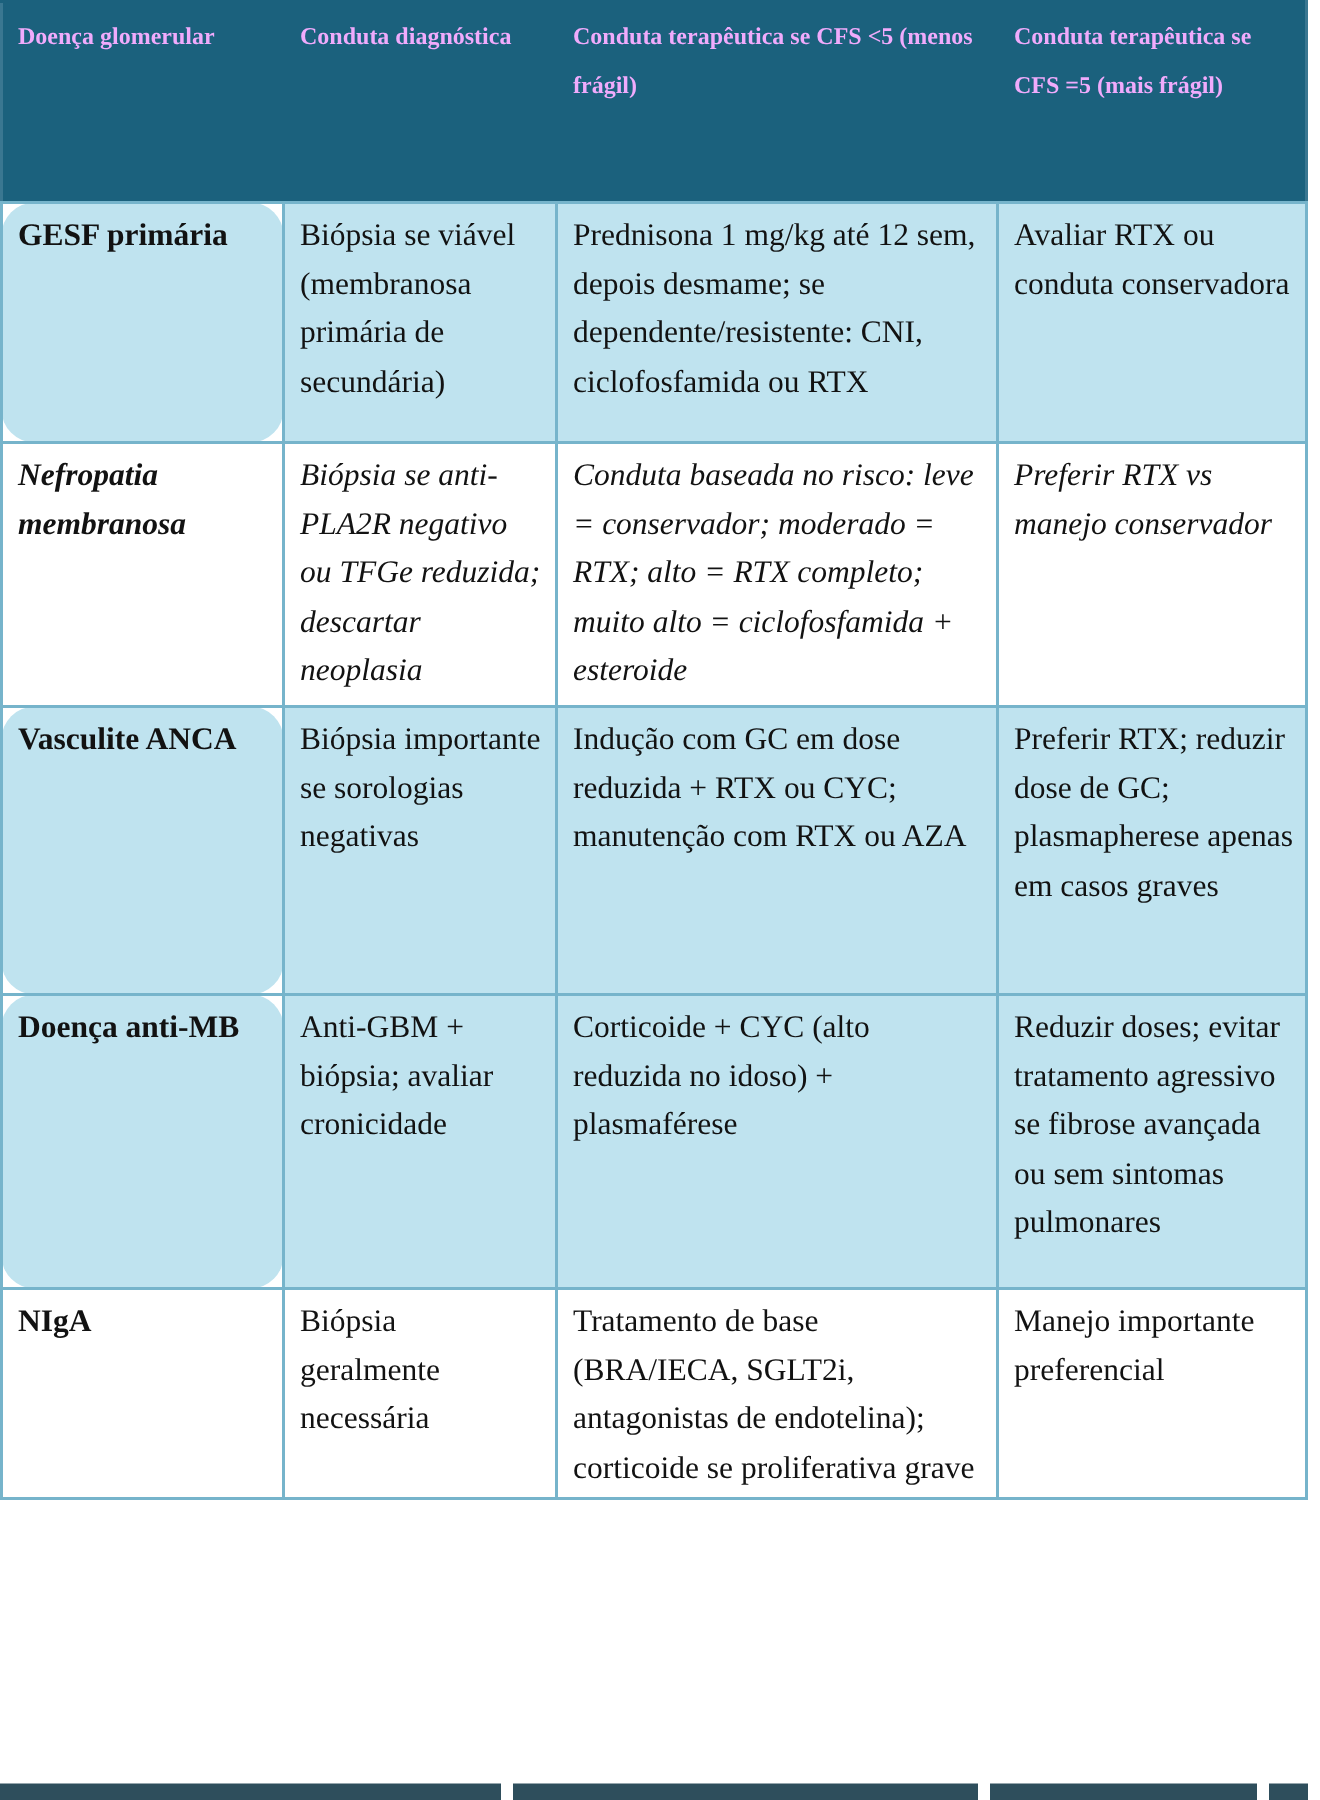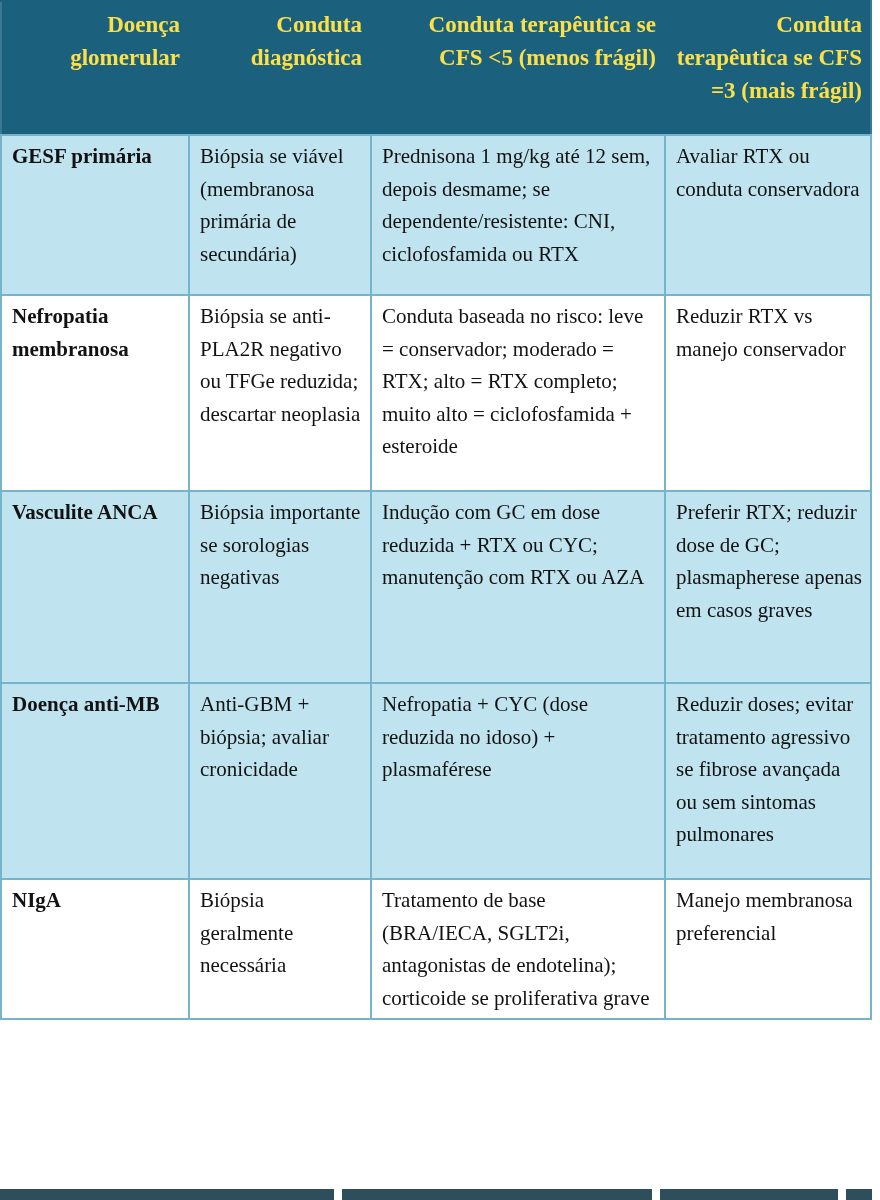--- a/index.html
+++ b/index.html
@@ -15,34 +15,34 @@
   }
   col.c1{width:188px;} col.c2{width:182px;} col.c3{width:294px;} col.c4{width:206px;}
   th,td{
     border:2px solid #76b4cb;
     vertical-align:top;
     padding:4px 8px 4px 10px;
     box-sizing:border-box;
     word-wrap:break-word;
   }
   thead th{
-    background:#1b617d;color:#fde047;
-    font-weight:bold;font-size:23px;line-height:33px;
-    text-align:right;border-color:#1b617d;border-bottom-color:#76b4cb;
+    background:#1b617d;color:#f0abfc;
+    font-weight:bold;font-size:16px;line-height:33px;
+    text-align:left;border-color:#1b617d;border-bottom-color:#76b4cb;
     padding-top:6px;
   }
   thead th:first-child{border-left-color:#3a7791;}
   thead th:last-child{border-right-color:#3a7791;}
   td{font-size:21px;line-height:32.5px;color:#121212;text-align:left;}
-  td.disease{font-weight:bold;}
+  td.disease{font-weight:bold;border-radius:22px;}
   tr.alt td{background:#bfe3ef;}
   tr.plain td{background:#ffffff;}
   tr.hdr{height:134px;}
   tr.r0{height:160px;}
-  tr.r1{height:196px;}
+  tr.r1{height:176px;font-style:italic;}
   tr.r2{height:192px;}
   tr.r3{height:132px;}
   tr.r4{height:196px;}
   tr.r5{height:124px;}
   
   .cutoff{
     position:absolute;left:0;bottom:0;height:11px;width:880px;
     display:flex;
   }
   .cutoff .seg{background:#2e4e5c;height:11px;}
@@ -60,53 +60,53 @@
         <col class="c1">
         <col class="c2">
         <col class="c3">
         <col class="c4">
       </colgroup>
     <thead>
       <tr class="hdr">
         <th>Doença glomerular</th>
         <th>Conduta diagnóstica</th>
         <th>Conduta terapêutica se CFS &lt;5 (menos frágil)</th>
-        <th>Conduta terapêutica se CFS =3 (mais frágil)</th>
+        <th>Conduta terapêutica se CFS =5 (mais frágil)</th>
       </tr>
     </thead>
     <tbody>
       <tr class="alt r0">
         <td class="disease">GESF primária</td>
         <td>Biópsia se viável (membranosa primária de secundária)</td>
         <td>Prednisona 1 mg/kg até 12 sem, depois desmame; se dependente/resistente: CNI, ciclofosfamida ou RTX</td>
         <td>Avaliar RTX ou conduta conservadora</td>
       </tr>
       <tr class="plain r1">
         <td class="disease">Nefropatia membranosa</td>
         <td>Biópsia se anti-PLA2R negativo ou TFGe reduzida; descartar neoplasia</td>
         <td>Conduta baseada no risco: leve = conservador; moderado = RTX; alto = RTX completo; muito alto = ciclofosfamida + esteroide</td>
-        <td>Reduzir RTX vs manejo conservador</td>
+        <td>Preferir RTX vs manejo conservador</td>
       </tr>
       <tr class="alt r2">
         <td class="disease">Vasculite ANCA</td>
         <td>Biópsia importante se sorologias negativas</td>
         <td>Indução com GC em dose reduzida + RTX ou CYC; manutenção com RTX ou AZA</td>
         <td>Preferir RTX; reduzir dose de GC; plasmapherese apenas em casos graves</td>
       </tr>
       <tr class="alt r4">
         <td class="disease">Doença anti-MB</td>
         <td>Anti-GBM + biópsia; avaliar cronicidade</td>
-        <td>Nefropatia + CYC (dose reduzida no idoso) + plasmaférese</td>
+        <td>Corticoide + CYC (alto reduzida no idoso) + plasmaférese</td>
         <td>Reduzir doses; evitar tratamento agressivo se fibrose avançada ou sem sintomas pulmonares</td>
       </tr>
       <tr class="plain r5">
         <td class="disease">NIgA</td>
         <td>Biópsia geralmente necessária</td>
         <td>Tratamento de base (BRA/IECA, SGLT2i, antagonistas de endotelina); corticoide se proliferativa grave</td>
-        <td>Manejo membranosa preferencial</td>
+        <td>Manejo importante preferencial</td>
       </tr>
     </tbody>
   </table>
 
   <div class="cutoff">
     <div class="seg s1"></div>
     <div class="gap g1"></div>
     <div class="seg s2"></div>
     <div class="gap g2"></div>
     <div class="seg s3"></div>

